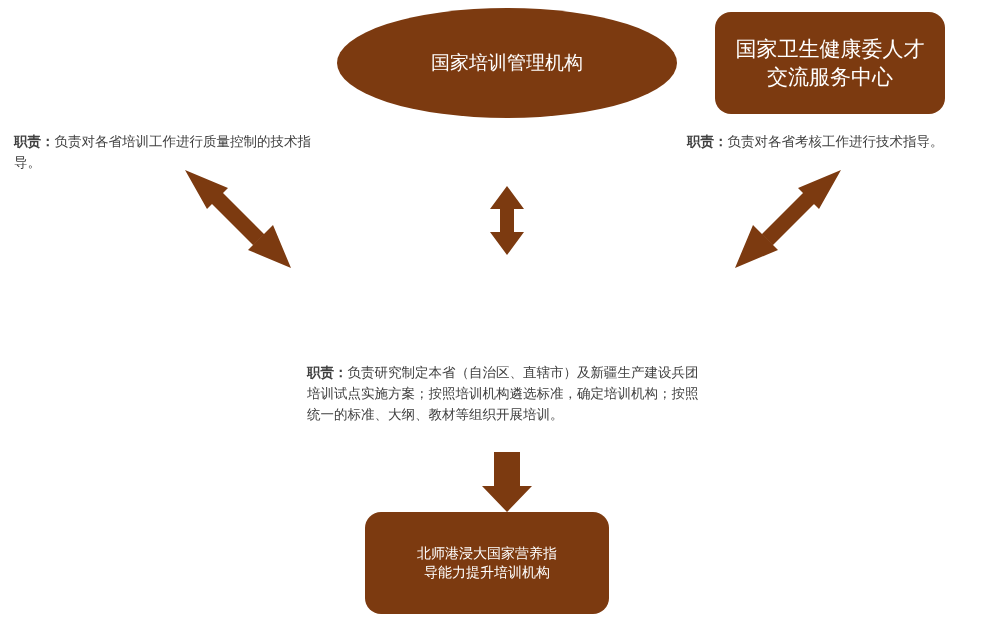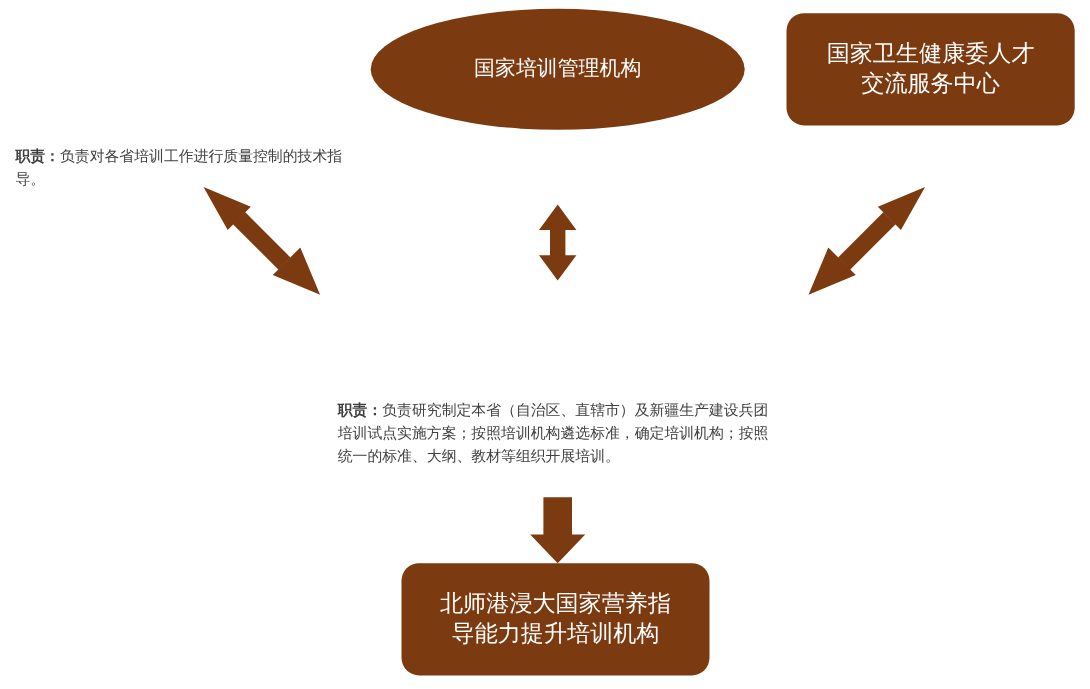--- a/index.html
+++ b/index.html
@@ -68,30 +68,30 @@
   #node-cdc {
     left: 14px; top: 12px; width: 283px; height: 102px;
     font-size: 21px;
   }
   #node-national-training {
     left: 337px; top: 8px; width: 340px; height: 110px;
     font-size: 19px;
     justify-content: center;
   }
   #node-nhc {
-    left: 715px; top: 12px; width: 262px; height: 102px;
+    left: 715px; top: 12px; width: 230px; height: 102px;
     font-size: 21px;
   }
   #node-provinces {
     left: 296px; top: 270px; width: 427px; height: 74px;
     font-size: 20px;
   }
   #node-bnu {
-    left: 365px; top: 512px; width: 280px; height: 102px;
-    font-size: 21px;
+    left: 365px; top: 512px; width: 244px; height: 102px;
+    font-size: 14px;
   }
   
   #desc-cdc { left: 14px; top: 132px; width: 300px; }
   #desc-national-training { left: 358px; top: 132px; width: 315px; }
   #desc-nhc { left: 687px; top: 132px; width: 300px; }
   #desc-provinces { left: 307px; top: 363px; width: 400px; }
 </style>
 </head>
 <body>
 
@@ -128,16 +128,17 @@
 
 
   <div class="node node-rounded" id="node-bnu">
     <span class="node-text">北师港浸大国家营养指
 导能力提升培训机构</span>
   </div>
 
   <div class="desc" id="desc-cdc"><b>职责：</b><span class="body">负责对各省培训工作进行质量控制的技术指导。</span></div>
 
 
+  <div class="desc" id="desc-nhc"><b>职责：</b><span class="body">负责对各省考核工作进行技术指导。</span></div>
 
   <div class="desc" id="desc-provinces"><b>职责：</b><span class="body">负责研究制定本省（自治区、直辖市）及新疆生产建设兵团培训试点实施方案；按照培训机构遴选标准，确定培训机构；按照统一的标准、大纲、教材等组织开展培训。</span></div>
 
 </div>
 
 </body></html>

